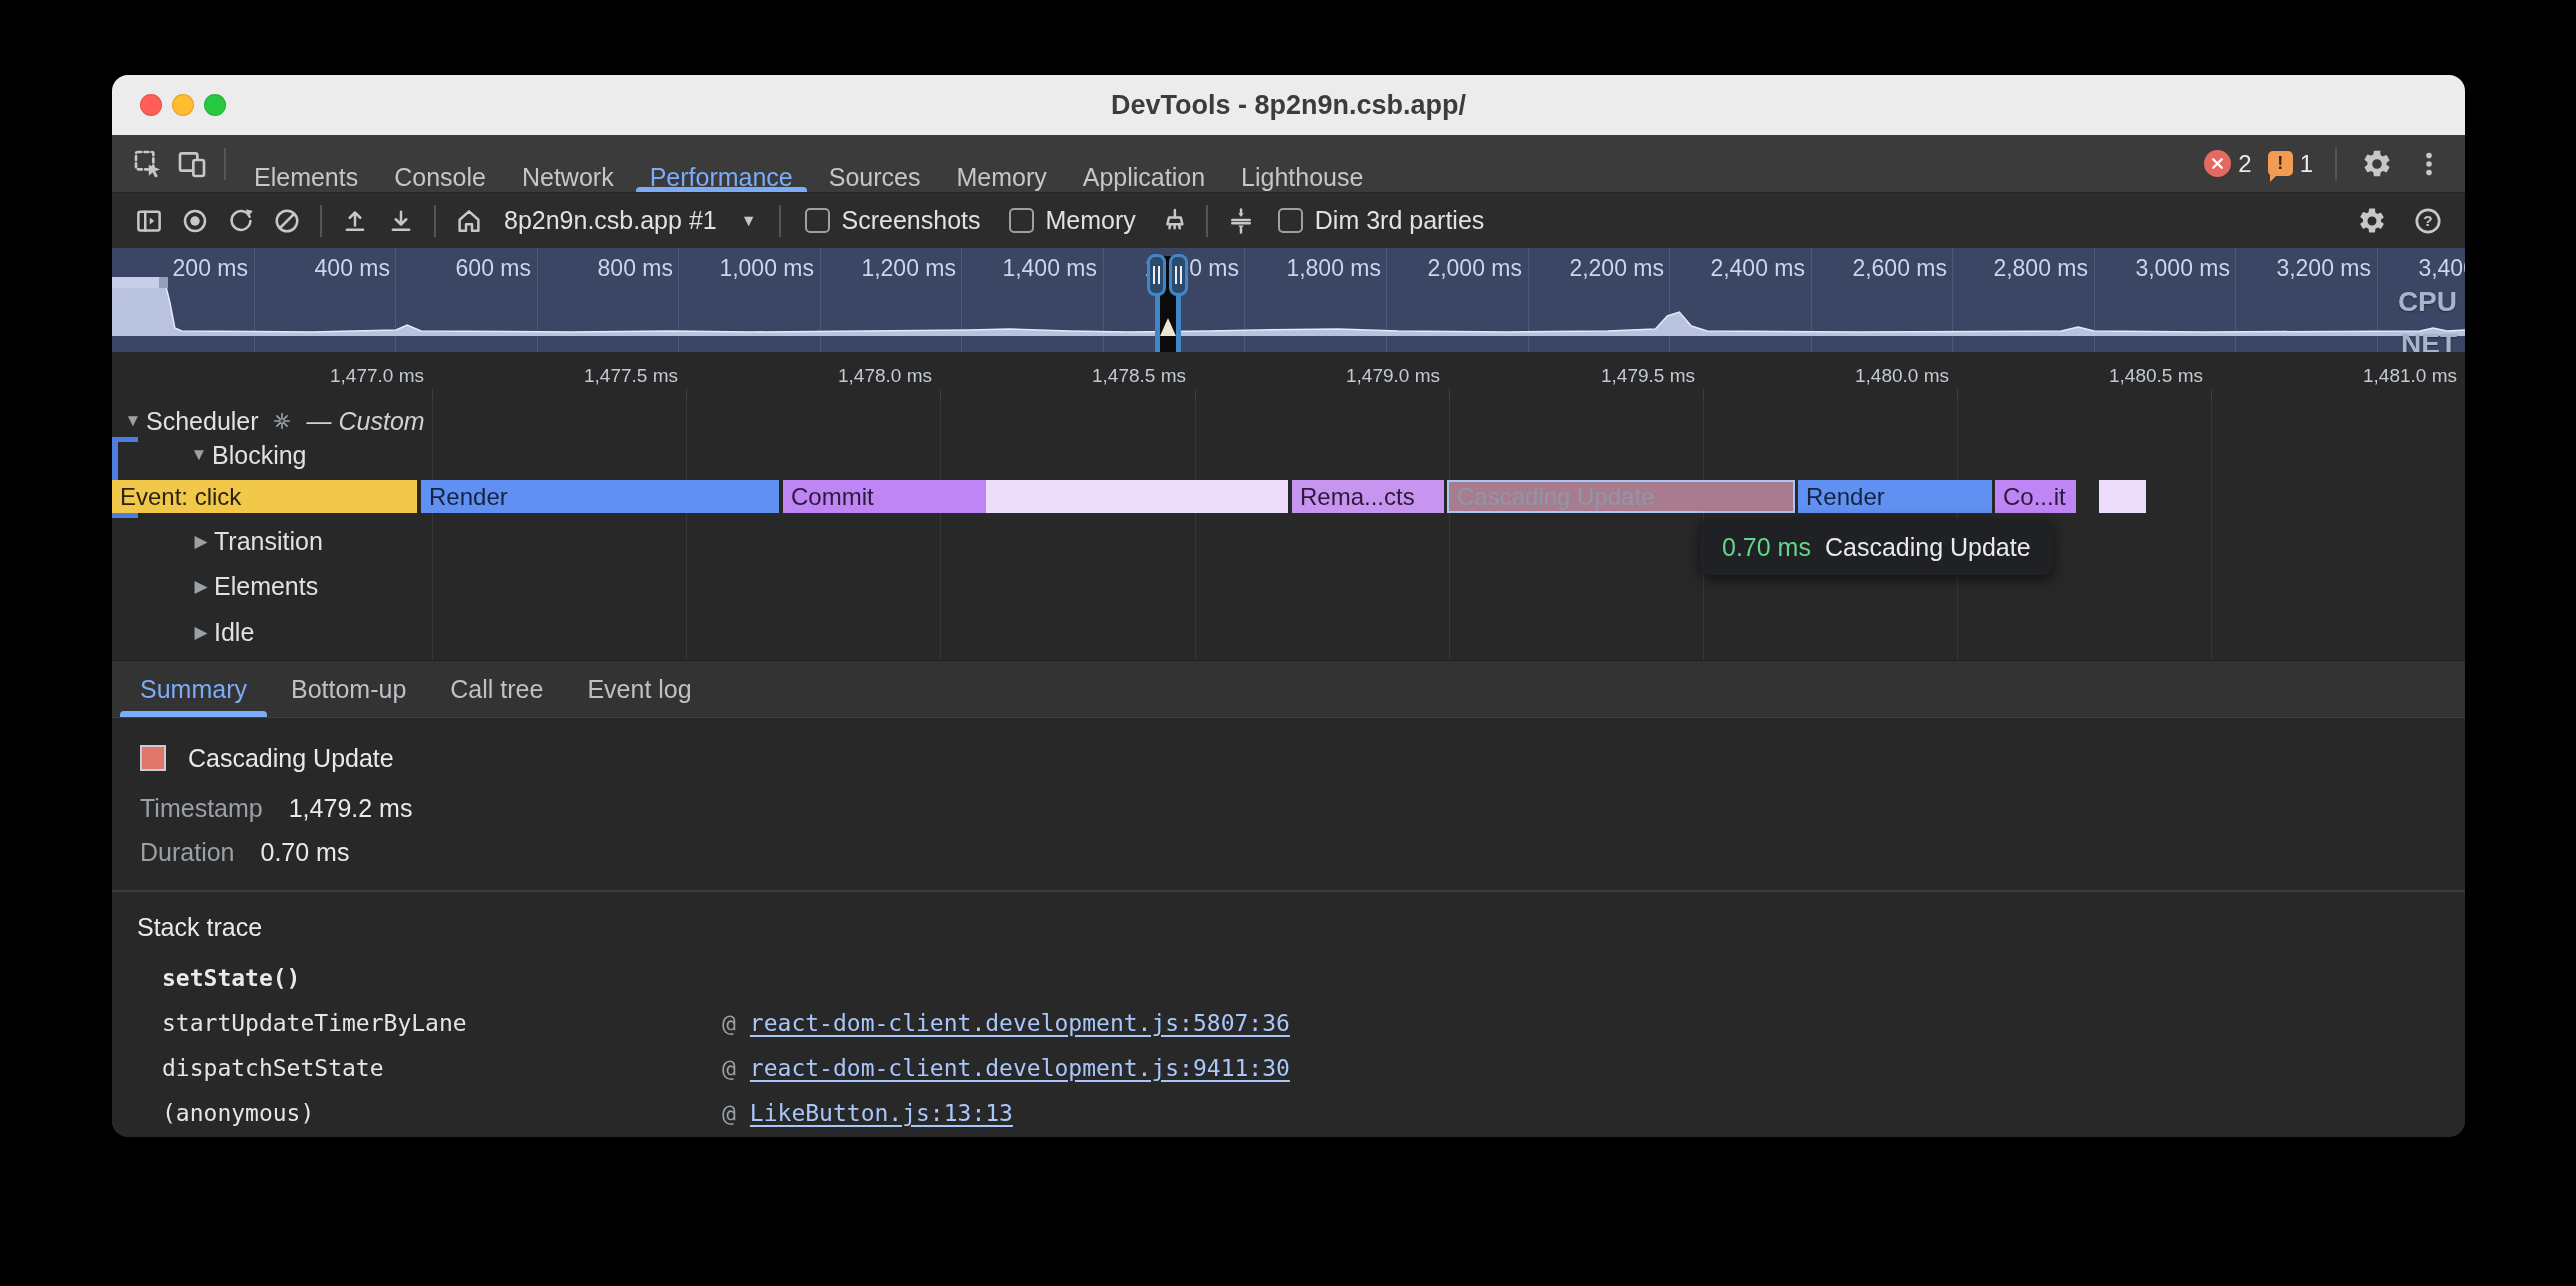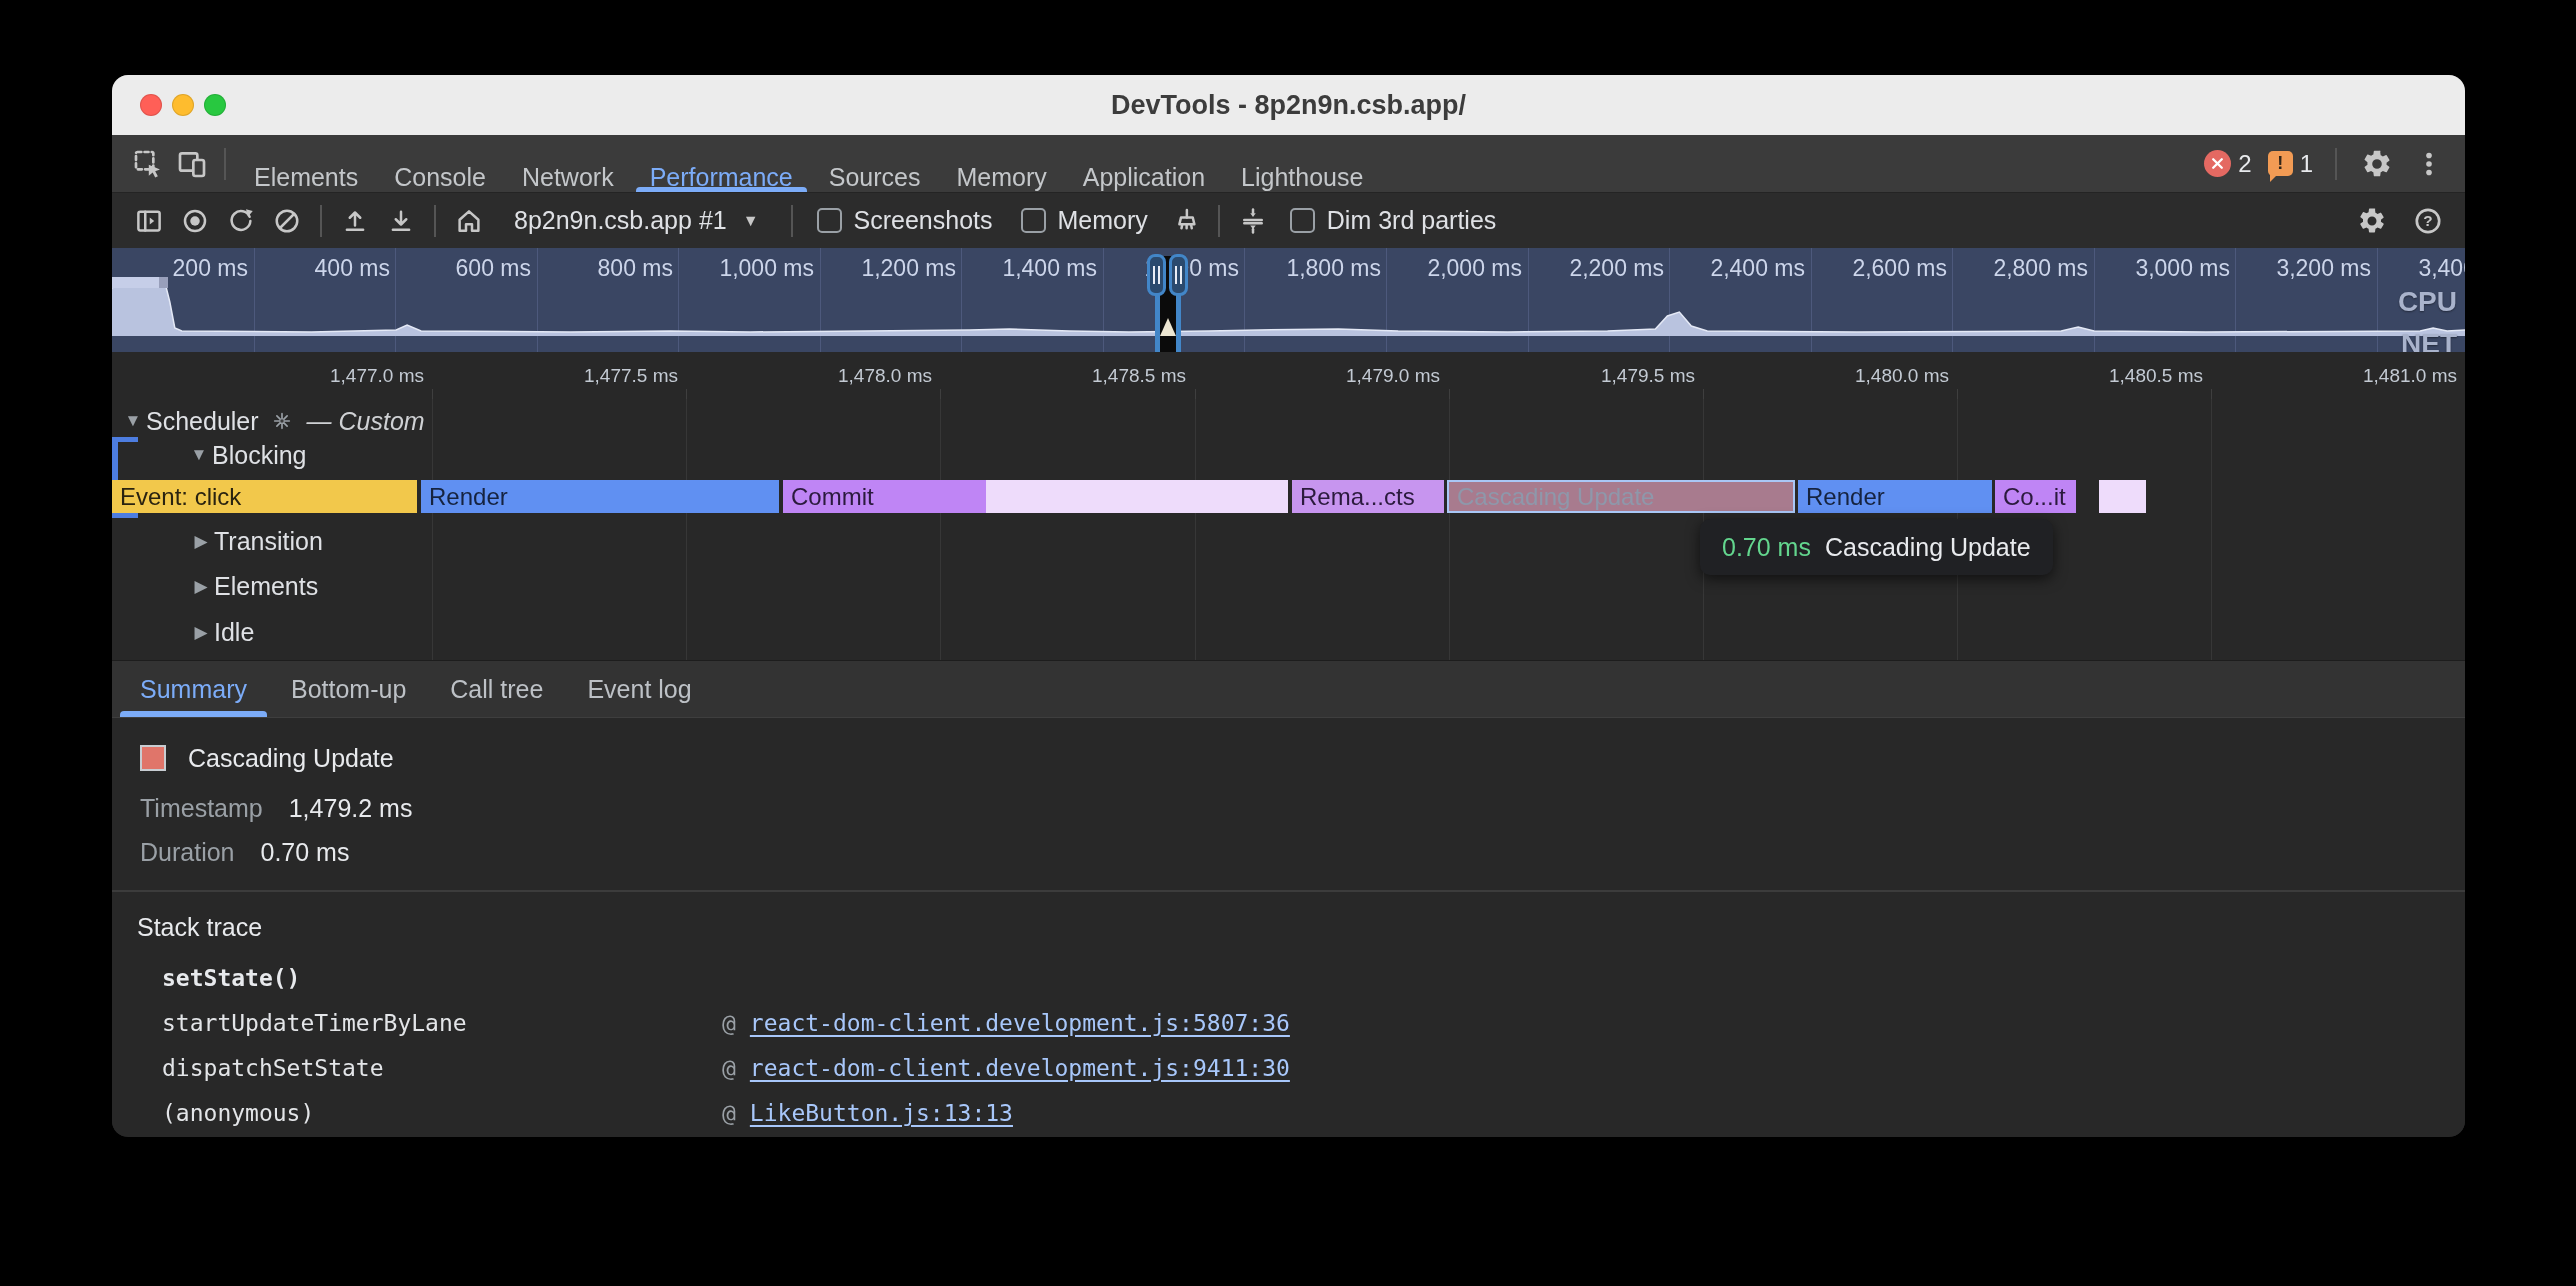--- a/index.html
+++ b/index.html
@@ -27,21 +27,21 @@
   .err-ico{width:27px;height:27px;border-radius:50%;background:#e46962;display:flex;align-items:center;justify-content:center;}
   .warn-ico{width:25px;height:25px;border-radius:5px;background:#f29b54;display:flex;align-items:center;justify-content:center;font-weight:700;font-size:18px;color:#33261a;position:relative;}
   .warn-ico::after{content:"";position:absolute;left:2px;bottom:-6px;border:5px solid transparent;border-top-color:#f29b54;border-left-color:#f29b54;}
   svg.ic{display:block;}
   svg.ic *{stroke:#c7c7c7;stroke-width:2;fill:none;stroke-linecap:round;stroke-linejoin:round;}
   svg.ic .f{fill:#c7c7c7;stroke:none;}
 
   
   .ptoolbar{position:absolute;left:0;top:118px;width:100%;height:56px;background:#2c2c2c;border-bottom:1px solid #161616;display:flex;align-items:center;padding:0 14px;box-sizing:border-box;}
   .pt-icon{width:46px;height:46px;display:flex;align-items:center;justify-content:center;flex:0 0 auto;border-radius:6px;}
-  .select{display:flex;align-items:center;gap:16px;margin:0 22px;color:#dfe1e5;font-size:25px;text-align:center;}
+  .select{display:flex;align-items:center;gap:24px;margin:0 12px;color:#dfe1e5;font-size:25px;text-align:center;}
   .caret{font-size:16px;color:#c7c7c7;}
   .checkbox{display:flex;align-items:center;gap:12px;margin:0 14px;color:#dfe1e5;font-size:25px;}
   .cb{width:21px;height:21px;border:2px solid #9aa0a6;border-radius:5px;background:transparent;flex:0 0 auto;}
   .pt-right{margin-left:auto;display:flex;align-items:center;gap:10px;}
 
   
   .overview{position:absolute;left:0;top:173px;width:100%;height:104px;background:#3a4663;border-bottom:2px solid #565656;overflow:hidden;}
   .ov-grid{position:absolute;top:0;width:1px;height:104px;background:#4d597c;}
   .ov-tick{position:absolute;top:5px;height:30px;line-height:30px;font-size:23px;color:#ccd5ea;text-align:right;}
   .ov-cpu,.ov-net{position:absolute;right:8px;font-size:28px;font-weight:700;color:#a9b3cc;text-shadow:0 1px 2px rgba(0,0,0,.4);}

